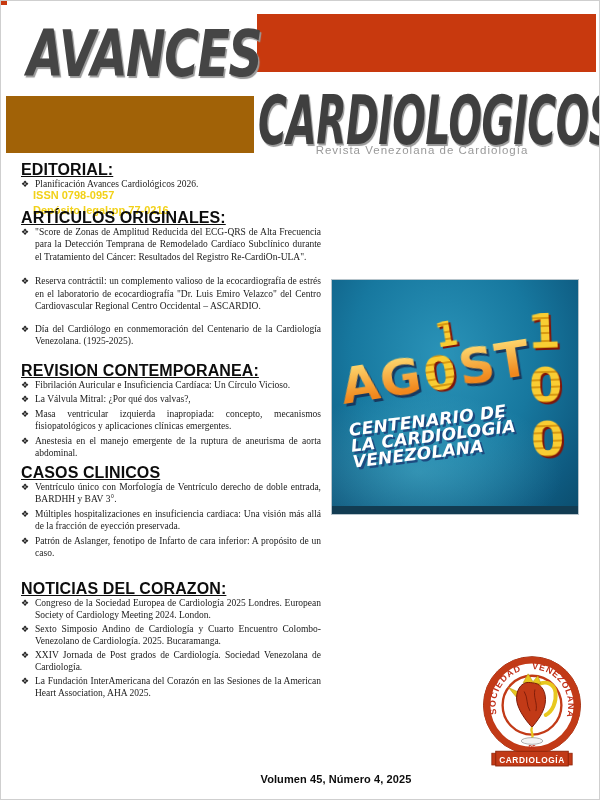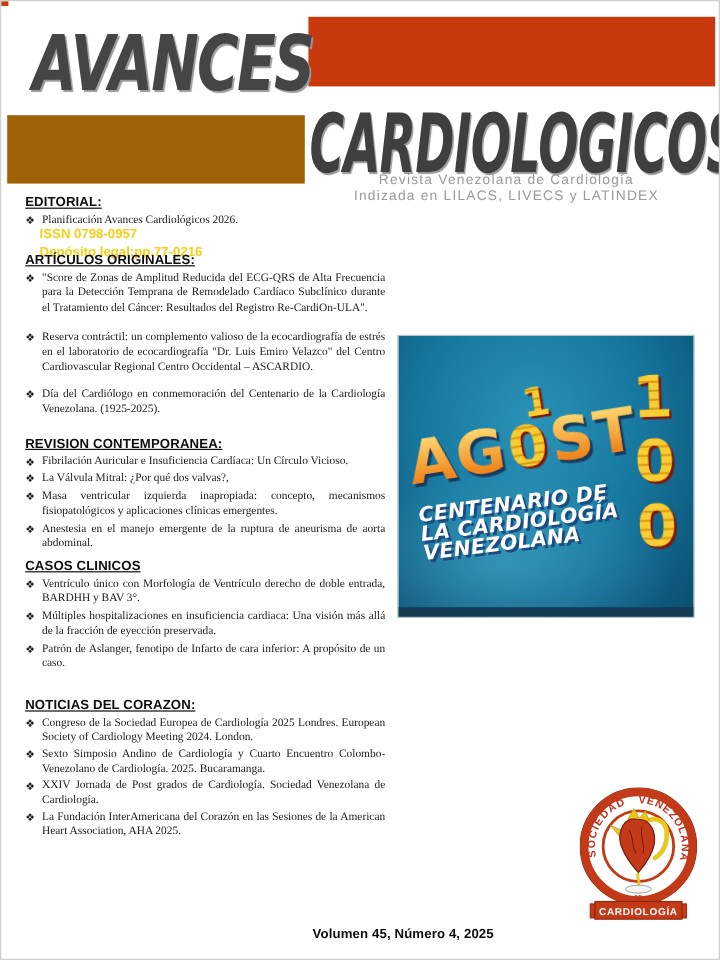--- a/index.html
+++ b/index.html
@@ -31,21 +31,21 @@
     transform:scaleX(.58);transform-origin:0 0;white-space:nowrap;
     text-shadow:2px 2px 1px #9a9a9a;
   }
   .subtitle{
     position:absolute;left:256px;top:142px;width:330px;text-align:center;
     color:#9A9A9A;font-size:11.5px;line-height:14px;letter-spacing:1px;white-space:nowrap;
   }
   
   .toc{position:absolute;left:20px;top:162px;width:300px;}
   .toc-h{
-    font-size:11px;line-height:13px;font-weight:bold;
+    font-size:16px;line-height:13px;font-weight:bold;
     text-decoration:underline;letter-spacing:.1px;margin-bottom:2px;color:#0d0d0d;
   }
   .toc-item{display:flex;font-size:9.5px;line-height:12.5px;margin-bottom:2px;color:#1a1a1a;}
   .bullet{flex:0 0 14px;font-size:9px;line-height:12.5px;color:#222;}
   .itxt{flex:1;text-align:justify;font-family:Liberation Serif, serif;}
   .sec-originales{margin-top:20px}
   .sec-especial{margin-top:10px}
   .sec-revision{margin-top:16px}
   .sec-casos{margin-top:6px}
   .sec-noticias{margin-top:22px}
@@ -109,21 +109,20 @@
   <div class="title-avances">AVANCES</div>
   <div class="red-band">
     <div class="issn-block">
       <div>ISSN 0798-0957</div>
       <div>Depósito legal:pp.77-0216</div>
     </div>
   </div>
   <div class="title-cardiologicos">CARDIOLOGICOS</div>
   <div class="subtitle">
     <div>Revista Venezolana de Cardiología</div>
-    <div>Indizada en LILACS, LIVECS y LATINDEX</div>
   </div>
 
   <div class="toc">
 
     <div class="sec sec-editorial">
       <div class="toc-h">EDITORIAL:</div>
       <div class="toc-item">
         <span class="bullet">❖</span>
         <div class="itxt">Planificación Avances Cardiológicos 2026.</div>
       </div>

